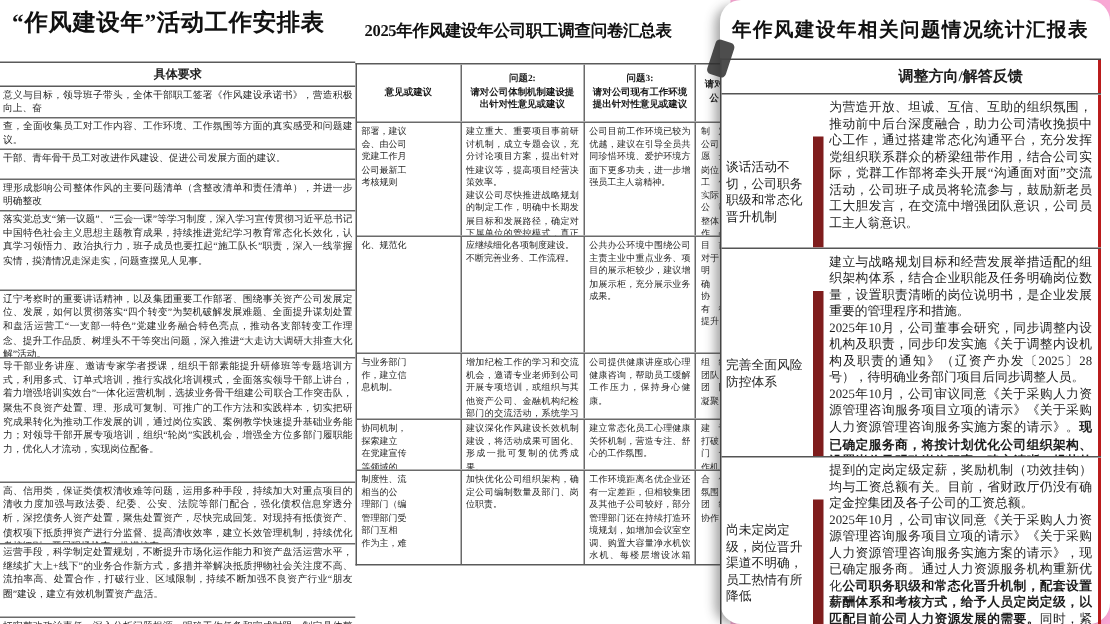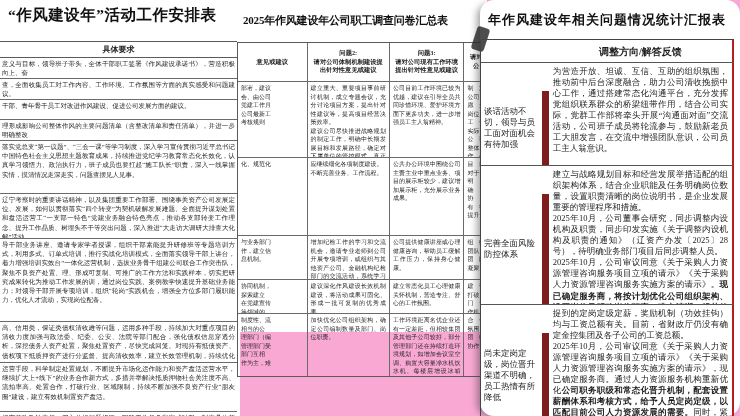--- a/index.html
+++ b/index.html
@@ -13,21 +13,21 @@
   
   #sheet-left{left:0;top:0;width:240px;height:416px;z-index:1;}
   #left-title{left:8px;top:5px;font-size:15.5px;letter-spacing:.5px;}
   #left-table{position:absolute;left:0;top:41px;width:237px;border-top:1px solid #5a5a5a;}
   .lhead{height:15px;border-bottom:1px solid #5a5a5a;text-align:center;font-weight:bold;
          font-size:8px;line-height:15px;color:#222;}
   .lrow{border-bottom:1px solid #6a6a6a;padding:1px 2px;overflow:hidden;
         font-size:6.5px;line-height:1.42;color:#262626;text-align:justify;}
 
   
-  #sheet-mid{left:237px;top:0;width:250px;height:332px;z-index:2;}
+  #sheet-mid{left:237px;top:0;width:250px;height:416px;z-index:2;}
   #mid-title{left:6px;top:13px;font-size:11px;letter-spacing:-.2px;}
   #mid-table{position:absolute;left:0;top:42px;width:250px;
              border:1px solid #5a5a5a;border-right:none;}
   .mrow{display:flex;border-bottom:1px solid #6a6a6a;overflow:hidden;}
   .mrow:last-child{border-bottom:none;}
   .mcell{border-right:1px solid #6a6a6a;padding:2px 3px;overflow:hidden;
          font-size:6px;line-height:1.42;color:#262626;white-space:pre-line;text-align:justify;}
   .mca{width:64px;}
   .mcb{width:77px;}
   .mcc{width:69px;}
@@ -155,21 +155,21 @@
   <div class="sheet" id="sheet-right">
     <div id="smudge"></div>
     <div class="title" id="right-title">年作风建设年相关问题情况统计汇报表</div>
     <div id="right-table">
       <div class="rrow rhead">
         <div class="rcq">问题清单</div>
         <div class="rca">调整方向/解答反馈</div>
         <div class="rcs"></div>
       </div>
       <div class="rrow" style="height:102px">
-        <div class="rcq">谈话活动不切，领导与员工面对面机会有待加强</div>
+        <div class="rcq">谈话活动不切，公司职务职级和常态化晋升机制</div>
         <div class="rca pre-line"><span>为营造开放、坦诚、互信、互助的组织氛围，推动前中后台深度融合，助力公司清收挽损中心工作，通过搭建常态化沟通平台，充分发挥党组织联系群众的桥梁纽带作用，结合公司实际，党群工作部将牵头开展“沟通面对面”交流活动，公司班子成员将轮流参与，鼓励新老员工大胆发言，在交流中增强团队意识，公司员工主人翁意识。</span><span class="bold"></span><span></span></div>
         <div class="rcs"></div>
       </div>
       <div class="rrow" style="height:138px">
         <div class="rcq">完善全面风险防控体系</div>
         <div class="rca pre-line"><span>建立与战略规划目标和经营发展举措适配的组织架构体系，结合企业职能及任务明确岗位数量，设置职责清晰的岗位说明书，是企业发展重要的管理程序和措施。
 2025年10月，公司董事会研究，同步调整内设机构及职责，同步印发实施《关于调整内设机构及职责的通知》（辽资产办发〔2025〕28号），待明确业务部门项目后同步调整人员。
 2025年10月，公司审议同意《关于采购人力资源管理咨询服务项目立项的请示》《关于采购人力资源管理咨询服务实施方案的请示》。</span><span class="bold">现已确定服务商，将按计划优化公司组织架构、设置岗位及明确岗位职责，建立清晰、规范的《岗位职责说明书》。</span><span></span></div>
         <div class="rcs"></div>
       </div>

